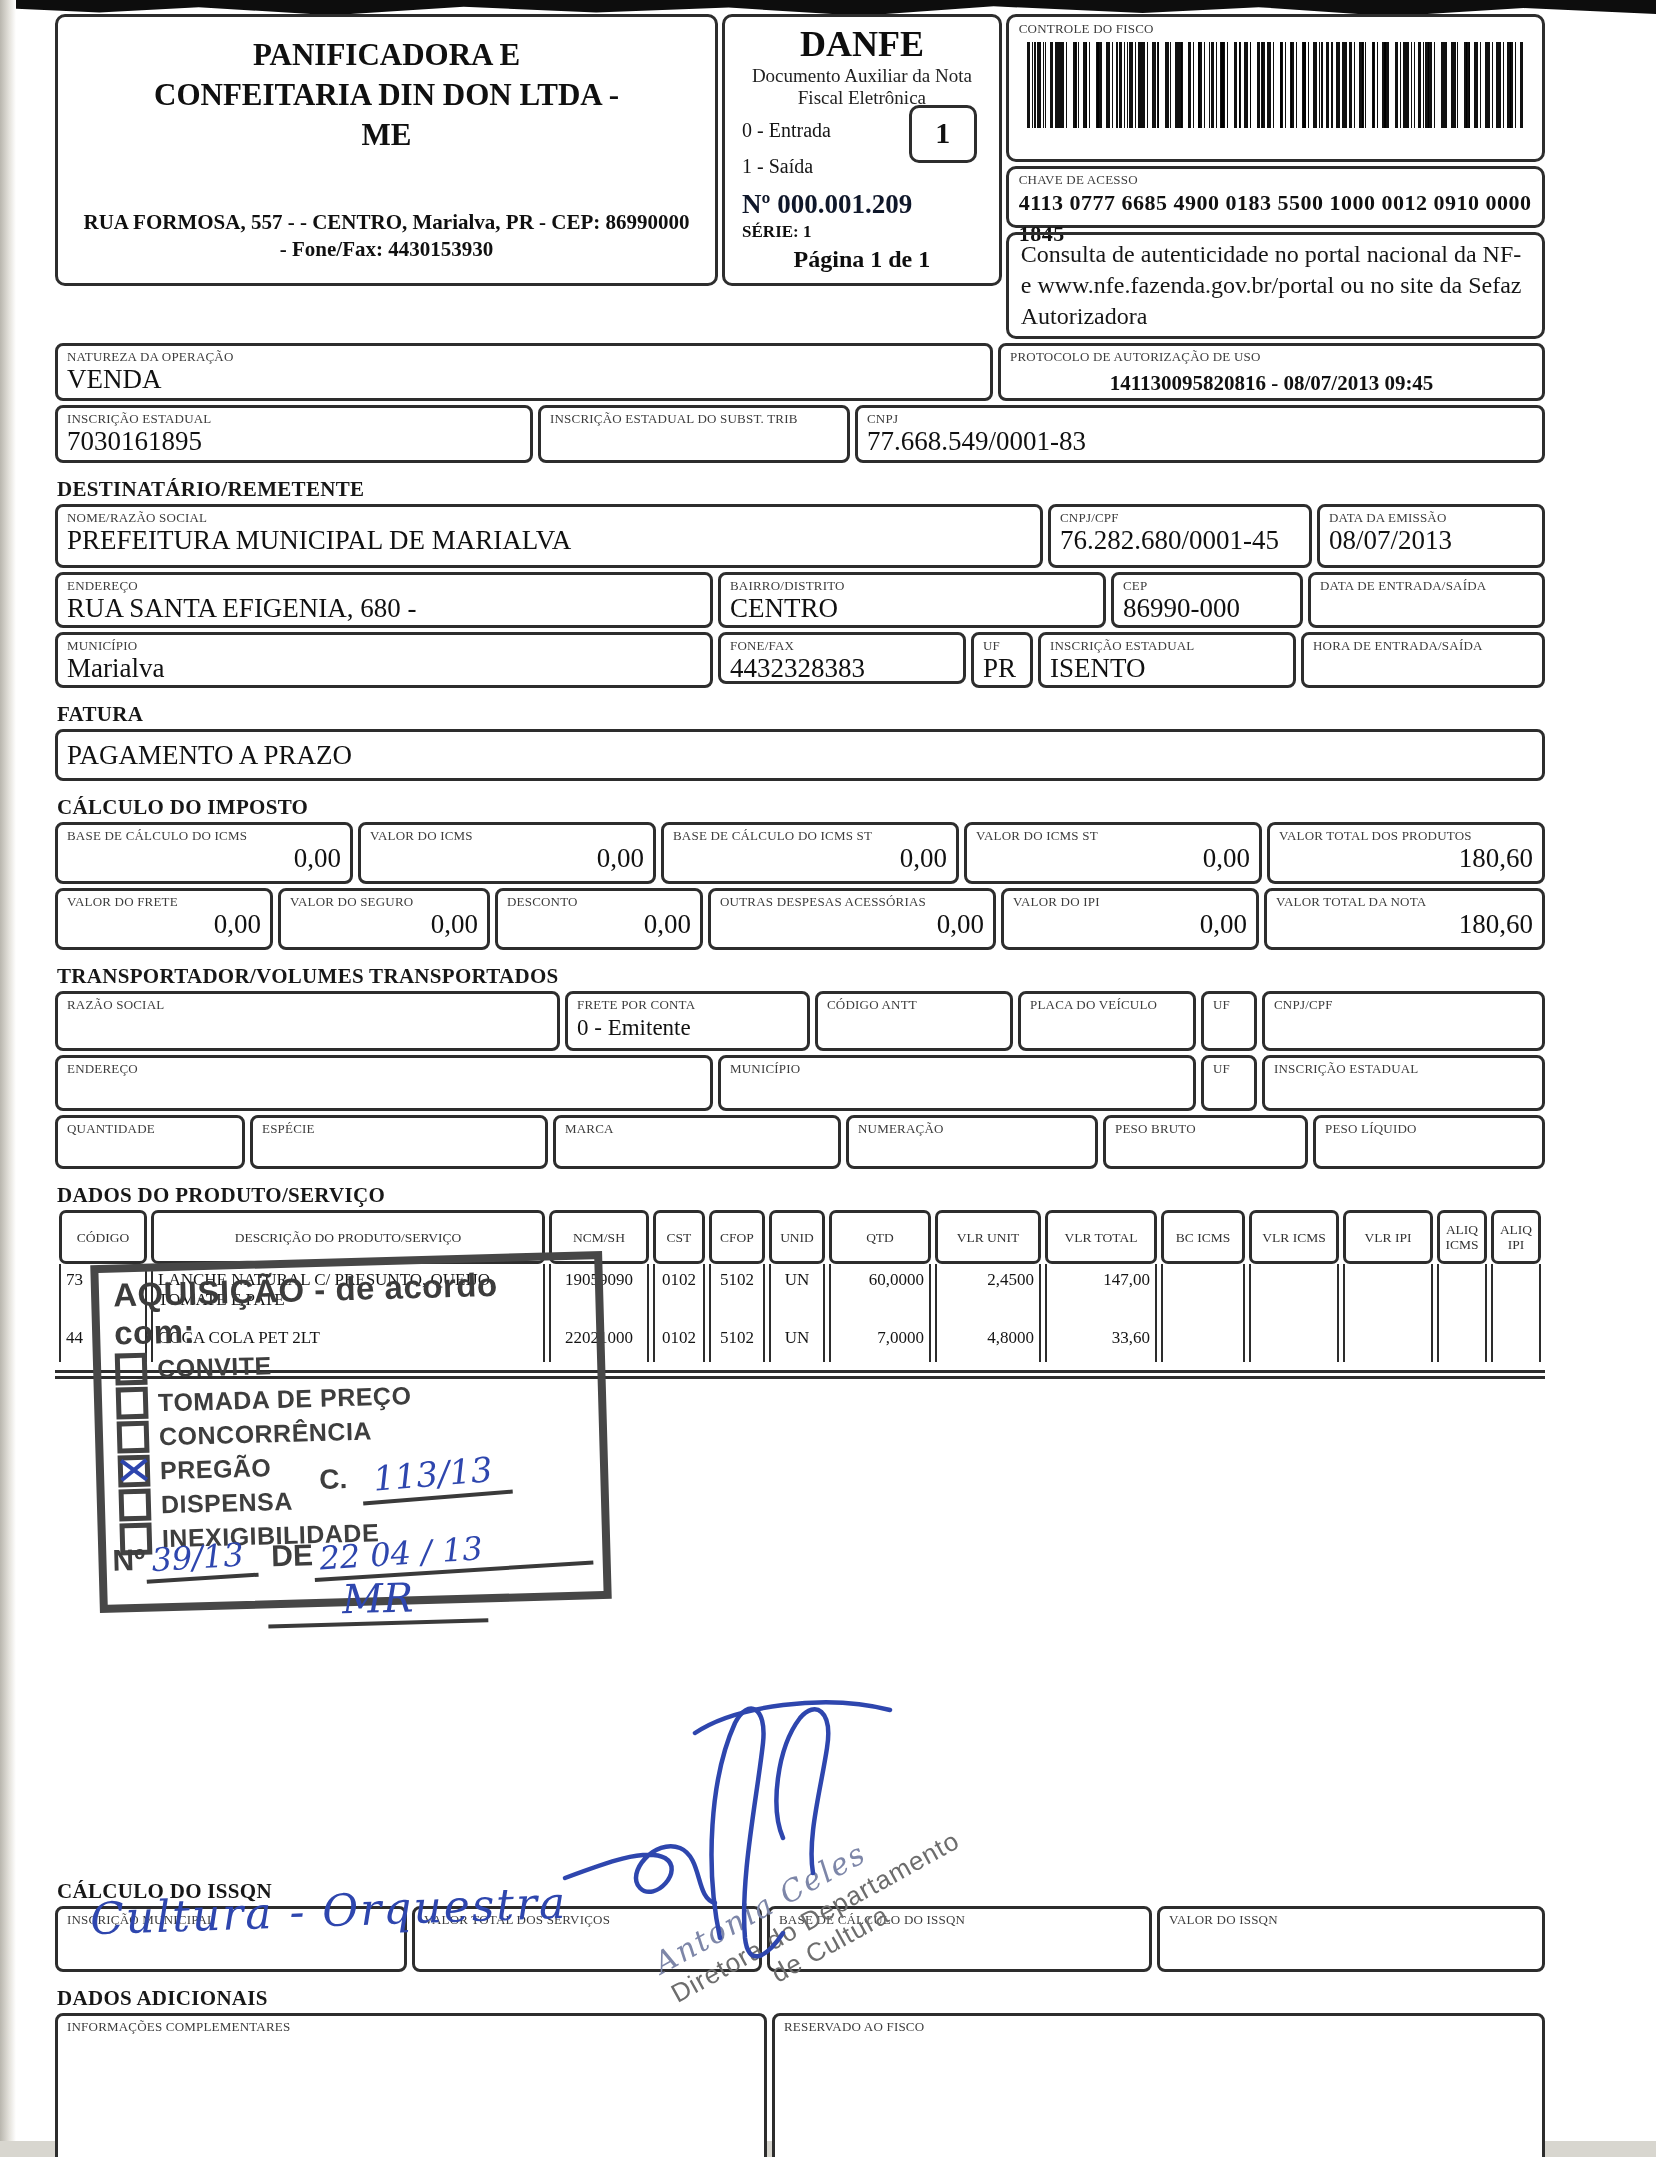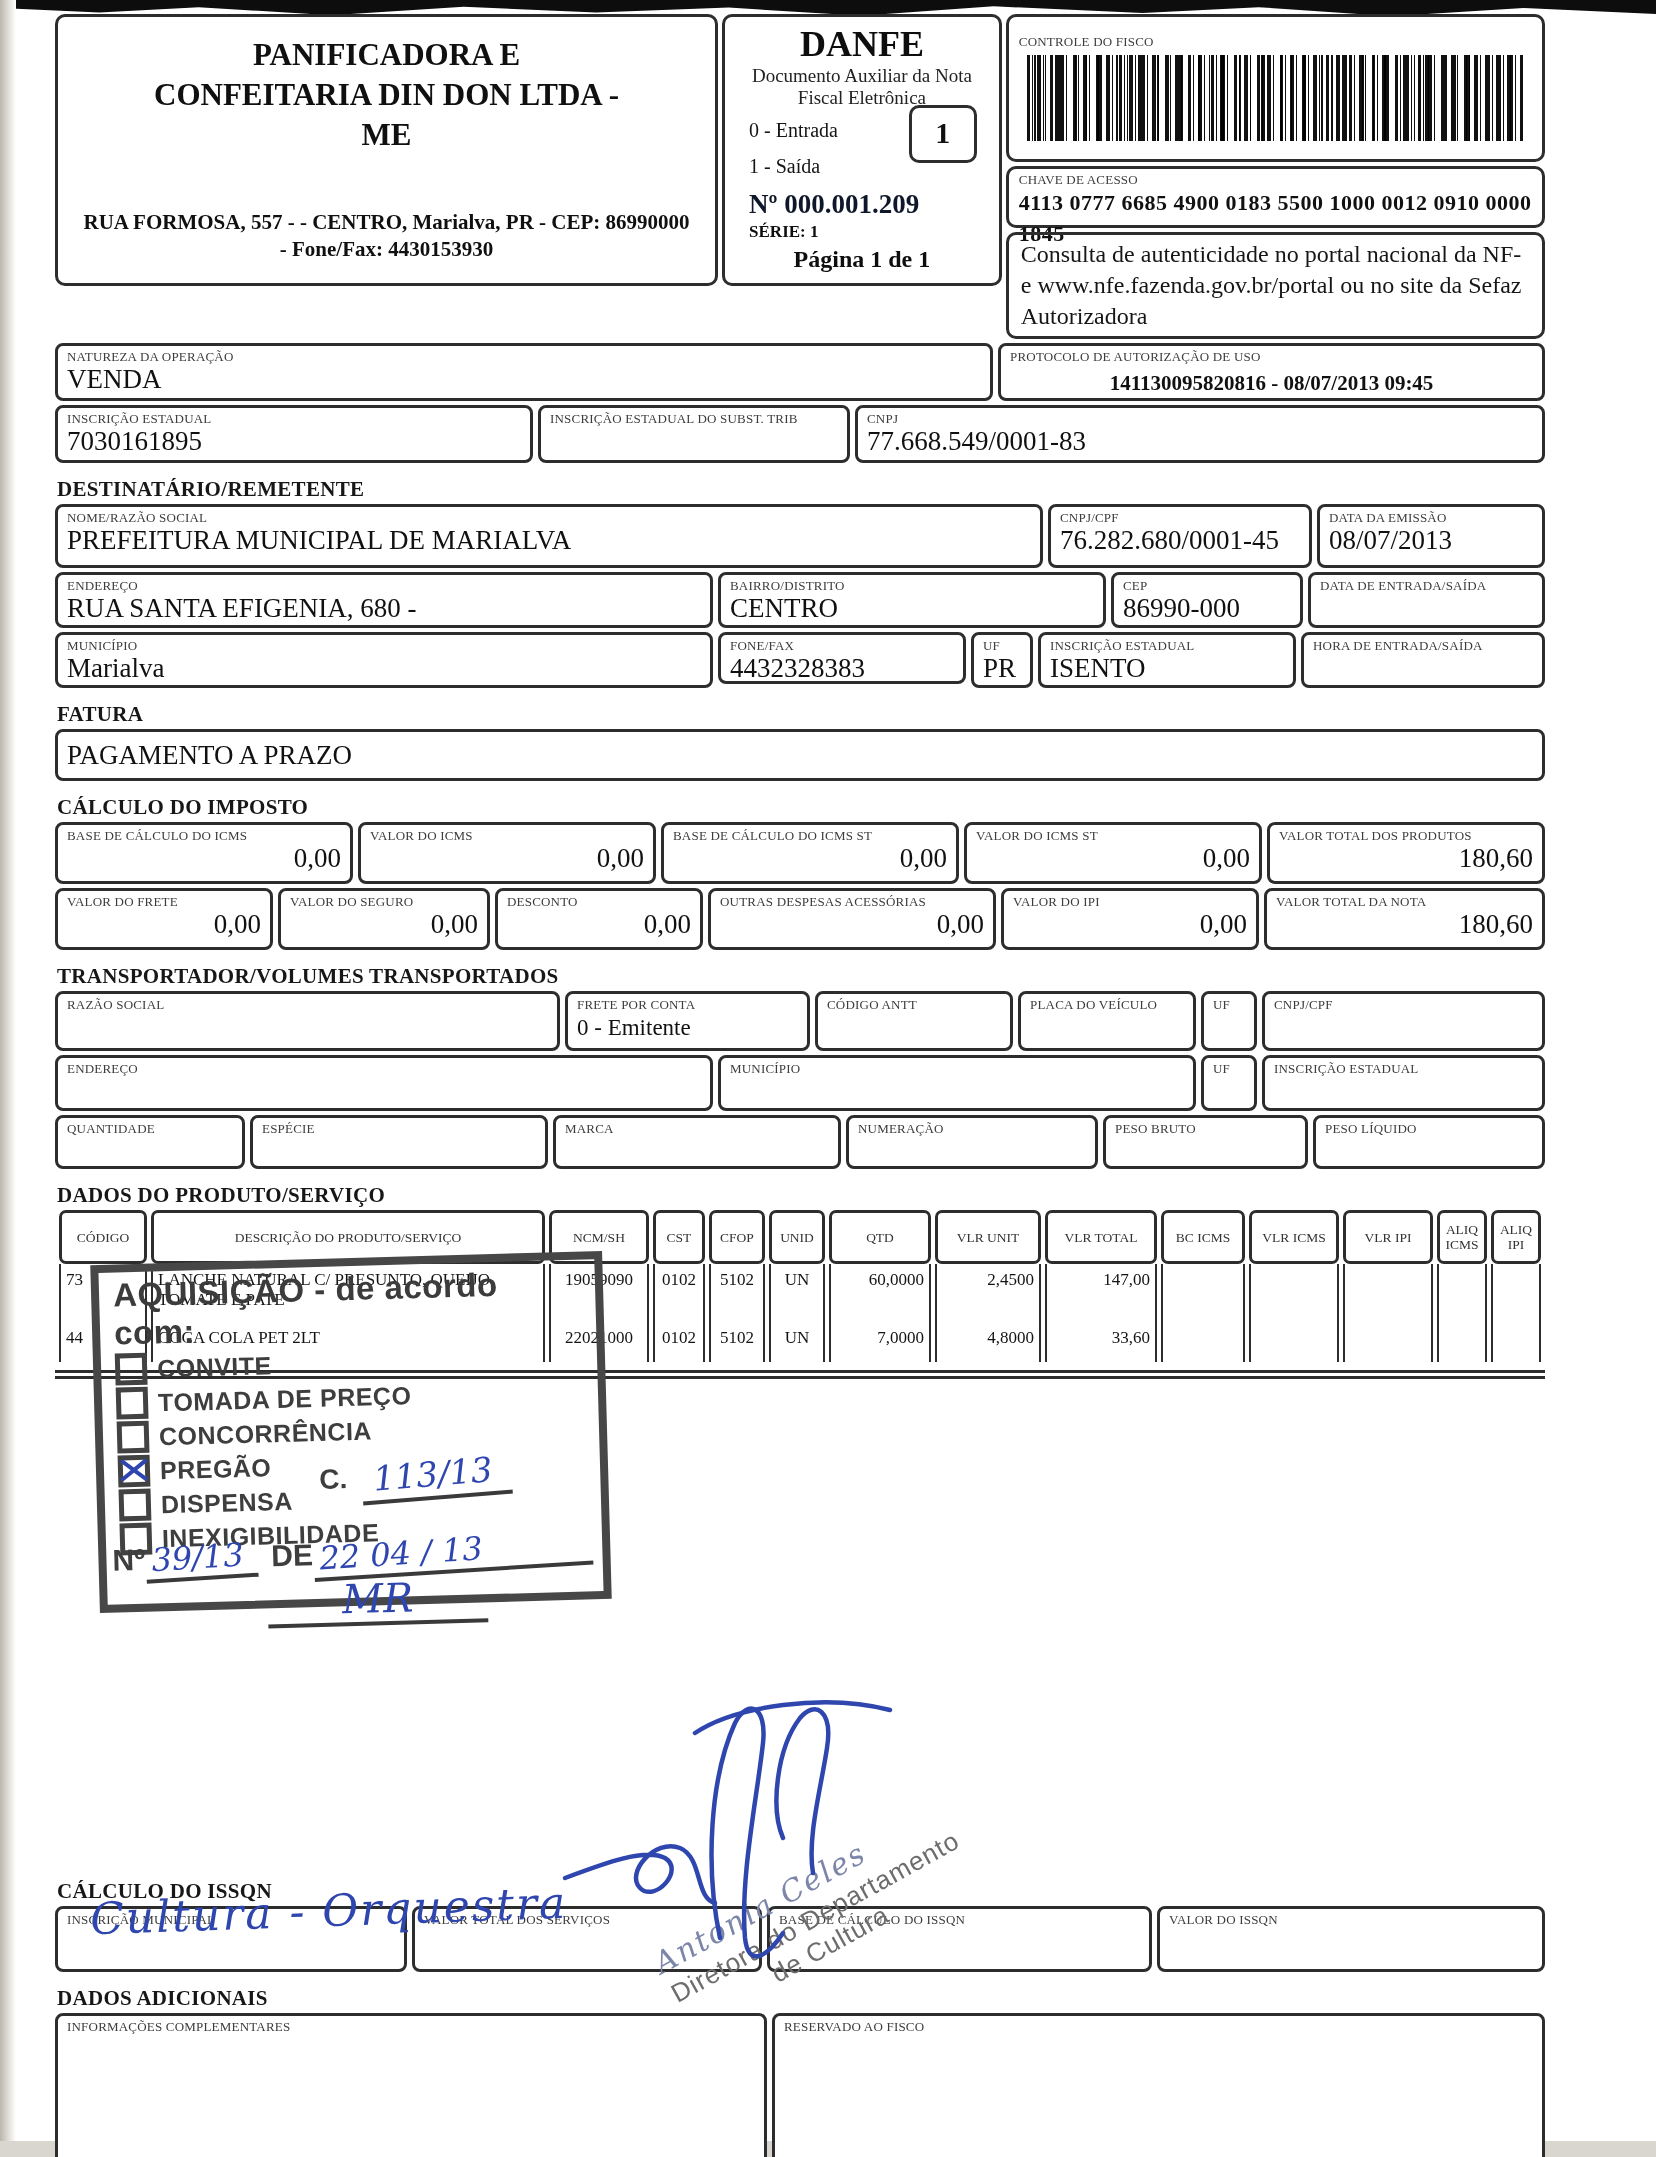--- a/index.html
+++ b/index.html
@@ -21,31 +21,31 @@
   .v.num{text-align:right;}
   .v.bold{font-weight:700;}
   .sect{font-weight:700;font-size:21px;letter-spacing:.3px;margin:14px 0 1px 2px;color:#171717;}
   
   .hdr{display:flex;gap:4px;}
   .emit{width:664px;height:272px;border:3px solid #2d2d2d;border-radius:10px;box-sizing:border-box;
         text-align:center;padding-top:18px;}
   .emit .n{font-weight:700;font-size:31px;line-height:40px;color:#101010;}
   .emit .a{font-weight:700;font-size:21px;line-height:27px;margin-top:54px;color:#101010;}
   .danfe{width:280px;height:272px;border:3px solid #2d2d2d;border-radius:10px;box-sizing:border-box;
-         padding:6px 24px;position:relative;}
+         padding:6px 17px;position:relative;}
   .danfe .t{text-align:center;font-weight:700;font-size:36px;color:#0e0e0e;}
   .danfe .s{text-align:center;font-size:19px;line-height:22px;color:#222;}
   .danfe .es{font-size:20px;line-height:30px;margin-top:6px;color:#161616;font-family:Liberation Serif, serif;}
   .tipo{position:absolute;right:22px;top:88px;width:62px;height:52px;border:3px solid #2d2d2d;
         border-radius:10px;text-align:center;font-weight:700;font-size:30px;line-height:50px;color:#111;}
   .danfe .num{font-weight:700;font-size:27px;margin-top:8px;color:#0f172a;}
   .danfe .ser{font-weight:700;font-size:17px;margin-top:2px;color:#0e0e0e;}
   .danfe .pag{font-weight:700;font-size:24px;text-align:center;margin-top:4px;color:#0e0e0e;}
   .fiscocol{width:540px;display:flex;flex-direction:column;gap:4px;}
-  .fisco{border:3px solid #2d2d2d;border-radius:10px;height:148px;box-sizing:border-box;padding:17px 10px;}
+  .fisco{border:3px solid #2d2d2d;border-radius:10px;height:148px;box-sizing:border-box;padding:4px 10px;}
   .barcode{margin:6px auto 0 auto;width:496px;height:86px;
     background-image:
       repeating-linear-gradient(90deg,#111 0 3px,#fff 3px 5px,#111 5px 6px,#fff 6px 10px,#111 10px 14px,#fff 14px 16px,#111 16px 17px,#fff 17px 23px),
       repeating-linear-gradient(90deg,#fff 0 7px,#111 7px 9px,#fff 9px 18px,#111 18px 19px,#fff 19px 29px,#111 29px 33px,#fff 33px 41px);
     background-blend-mode:multiply;}
   .chave{border:3px solid #2d2d2d;border-radius:10px;height:62px;box-sizing:border-box;padding:3px 10px;}
   .chave .v{font-weight:700;font-size:22px;letter-spacing:.5px;text-align:left;}
   .consulta{border:3px solid #2d2d2d;border-radius:10px;box-sizing:border-box;flex:1;
             font-size:24px;line-height:31px;padding:4px 12px;color:#161616;}
   

